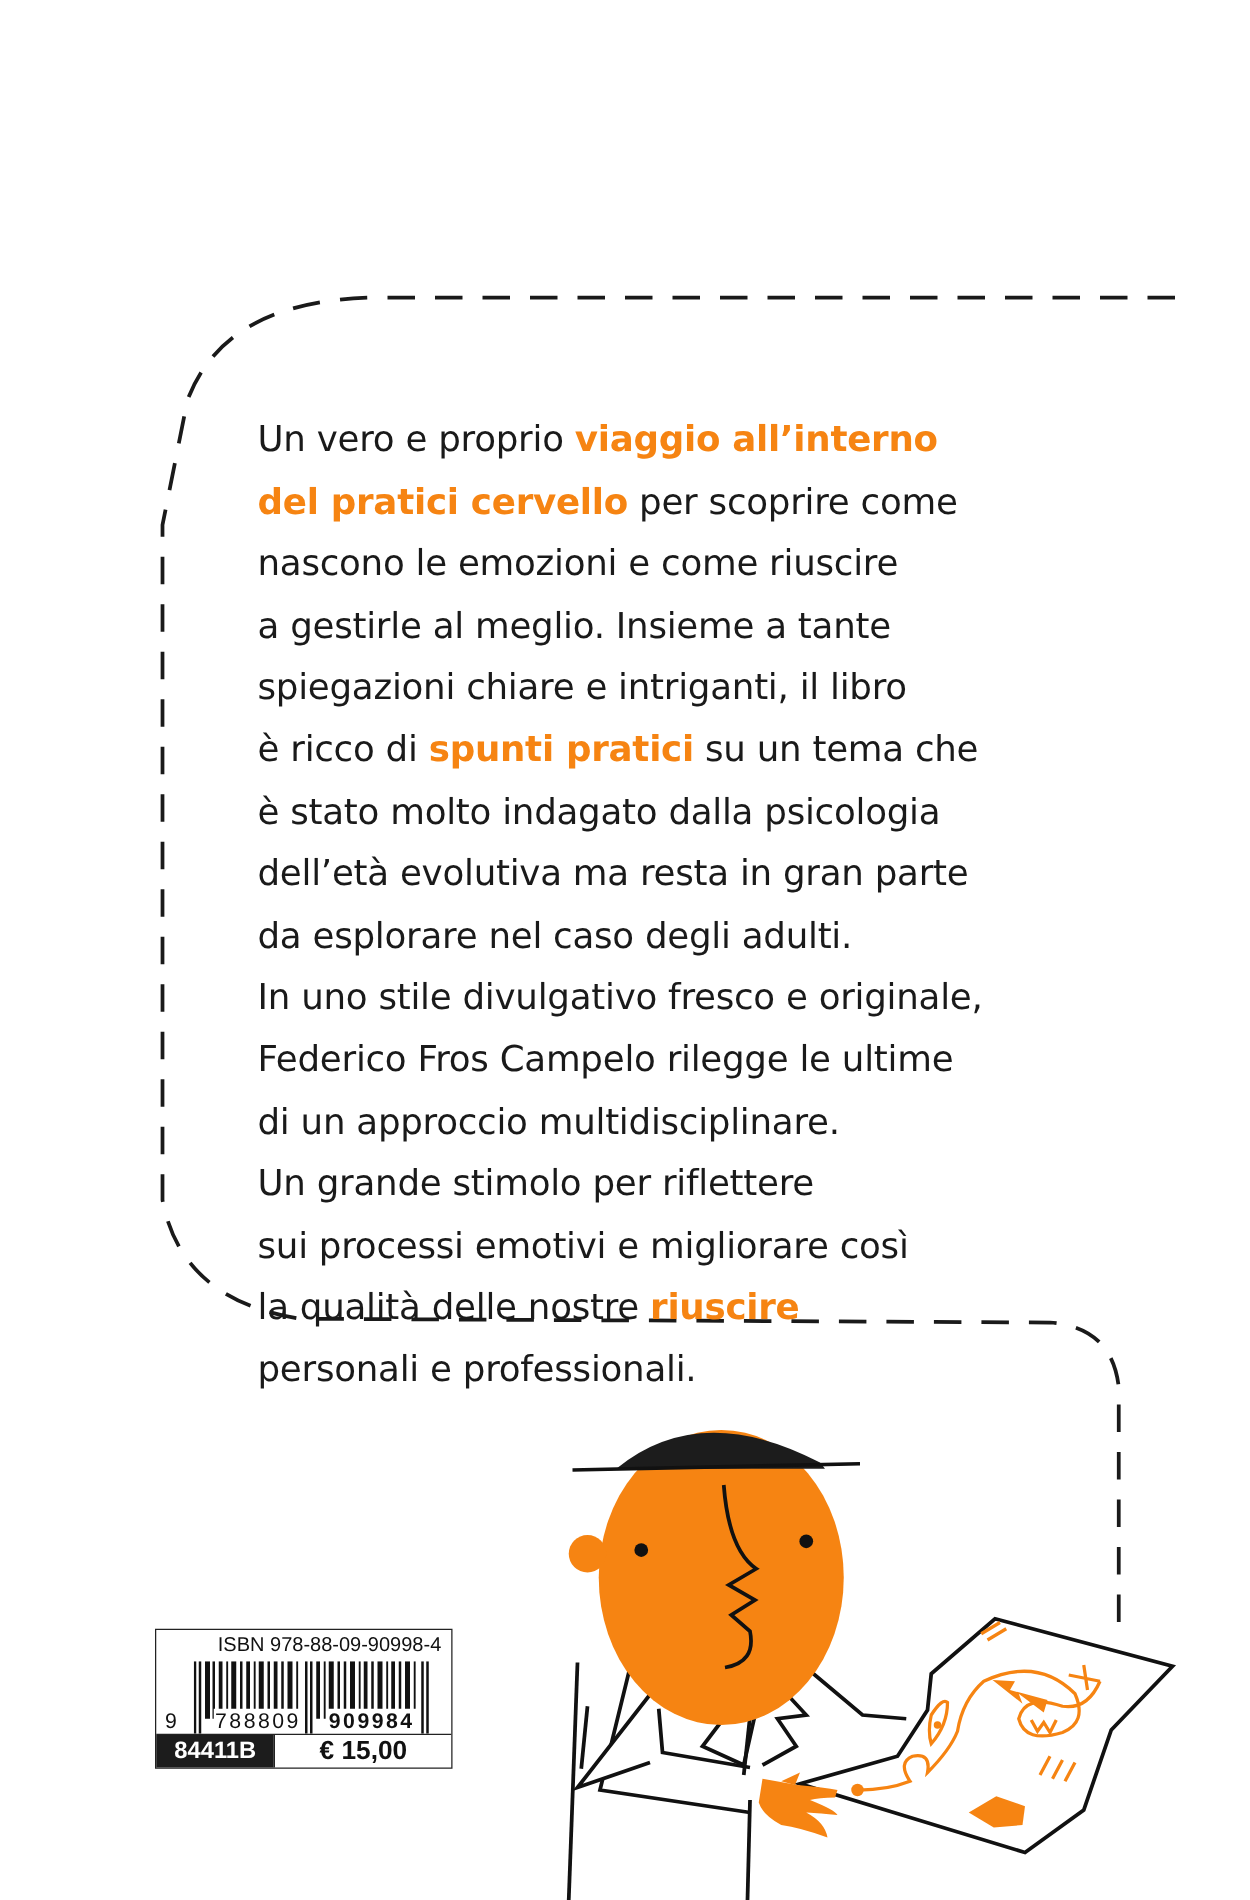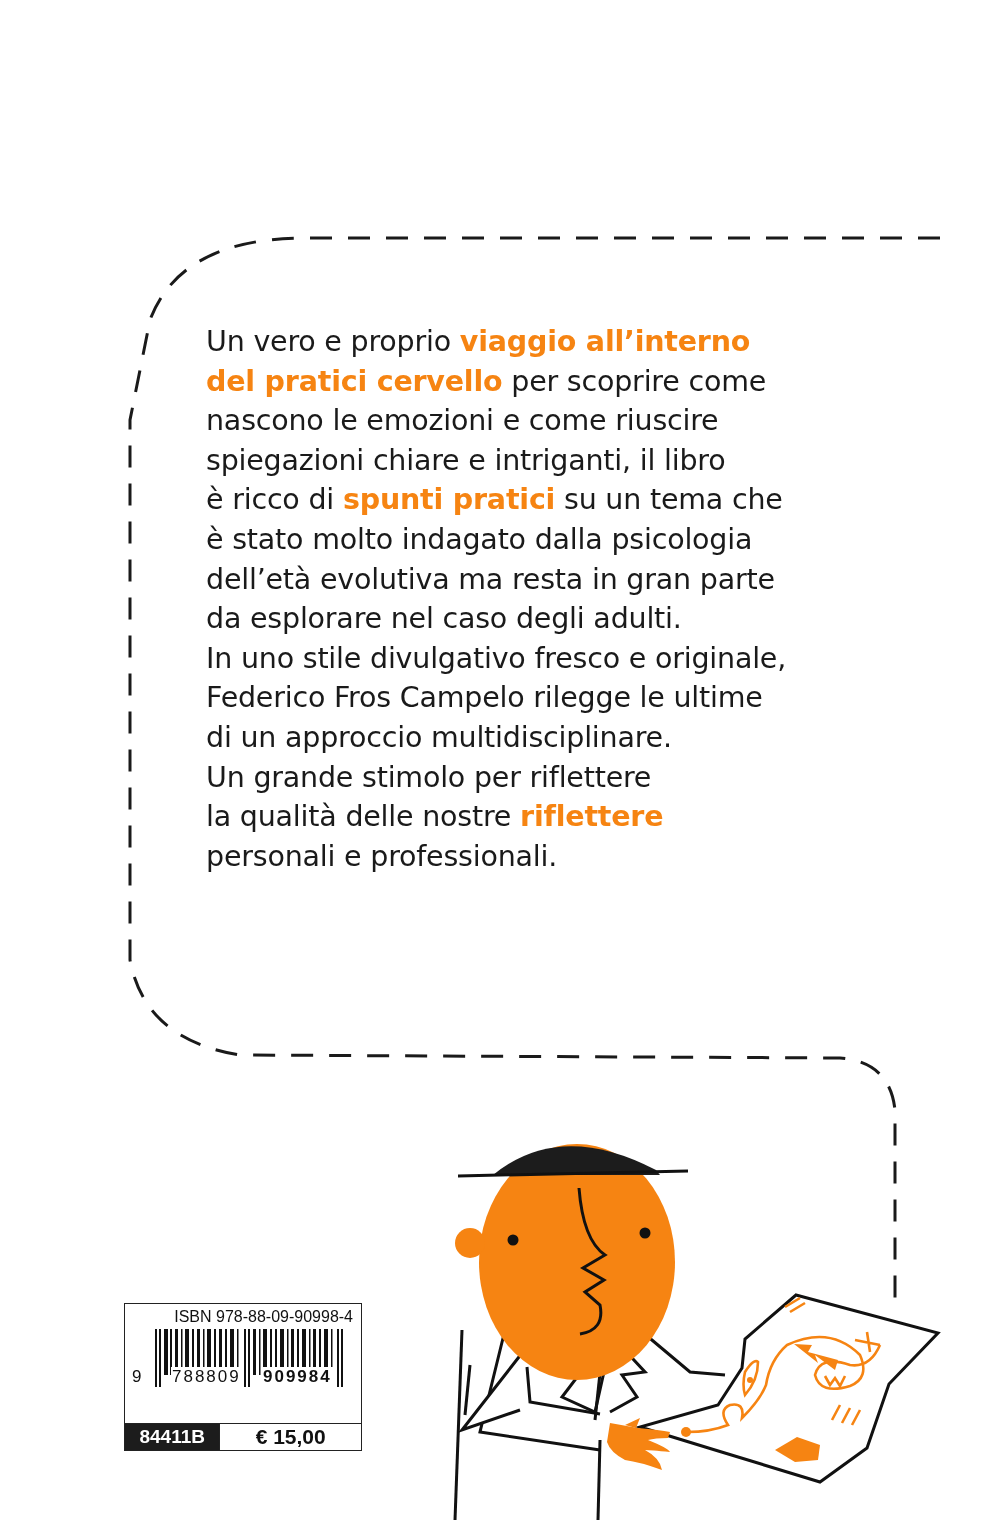--- a/index.html
+++ b/index.html
@@ -3,24 +3,24 @@
 <meta charset="utf-8">
 <style>
   html, body { margin: 0; padding: 0; background: #ffffff; }
   body { width: 1000px; height: 1520px; position: relative; overflow: hidden; font-family: "DejaVu Sans", sans-serif; }
   #decor { position: absolute; left: 0; top: 0; width: 1000px; height: 1520px; }
   .blurb {
     position: absolute; left: 206px; top: 322px; width: 680px;
     font-family: "DejaVu Sans", sans-serif; font-size: 28.5px; line-height: 39.6px;
     color: #1a1a1a; letter-spacing: -0.2px;
   }
-  .blurb .line { display: block; white-space: nowrap; }
+  .blurb .line { display: block; white-space: nowrap; margin-top: 10px; }
   .hl { color: #f68412; font-weight: bold; }
   .barcode-box {
-    position: absolute; left: 124px; top: 1303px; width: 238px; height: 148px;
+    position: absolute; left: 124px; top: 1303px; width: 238px; height: 112px;
     border: 1.5px solid #222; box-sizing: border-box; background: #fff;
     font-family: "Liberation Sans", sans-serif;
   }
   .isbn { position: absolute; left: 0; right: 8px; top: 4px; text-align: right; font-size: 16px; color: #111; }
   .bars { position: absolute; left: 30px; top: 25px; width: 190px; height: 58px; }
   .digits { position: absolute; top: 63px; font-size: 17px; background: #fff; color: #111; letter-spacing: 2px; padding: 0 1px; }
   .d1 { left: 6px; }
   .d2 { left: 46px; }
   .d3 { left: 137px; font-weight: bold; }
   .codebar { position: absolute; left: 0; right: 0; bottom: 0; height: 26px; display: flex; border-top: 1.5px solid #222; }
@@ -82,30 +82,32 @@
   <g fill="#f68412">
     <path d="M 610 1423 L 638 1428 Q 660 1430 670 1432 L 668 1438 Q 655 1438 648 1440 Q 668 1448 670 1452 Q 650 1450 645 1450 Q 660 1458 662 1470 Q 640 1462 625 1460 Q 610 1452 607 1442 Z"></path>
     <path d="M 625 1425 L 640 1418 L 636 1428 Z"></path>
   </g>
 </svg>
 
 <div class="blurb">
   <span class="line"><span>Un vero e proprio </span><span class="hl">viaggio all’interno</span></span>
   <span class="line"><span class="hl">del pratici cervello</span><span> per scoprire come</span></span>
   <span class="line">nascono le emozioni e come riuscire</span>
+  <span class="line">a gestirle al meglio. Insieme a tante</span>
   <span class="line">spiegazioni chiare e intriganti, il libro</span>
   <span class="line"><span>è ricco di </span><span class="hl">spunti pratici</span><span> su un tema che</span></span>
   <span class="line">è stato molto indagato dalla psicologia</span>
   <span class="line">dell’età evolutiva ma resta in gran parte</span>
   <span class="line">da esplorare nel caso degli adulti.</span>
   <span class="line">In uno stile divulgativo fresco e originale,</span>
   <span class="line">Federico Fros Campelo rilegge le ultime</span>
   <span class="line">di un approccio multidisciplinare.</span>
   <span class="line">Un grande stimolo per riflettere</span>
-  <span class="line"><span>la qualità delle nostre </span><span class="hl">riflettere</span></span>
+  <span class="line">sui processi emotivi e migliorare così</span>
+  <span class="line"><span>la qualità delle nostre </span><span class="hl">riuscire</span></span>
   <span class="line">personali e professionali.</span>
 </div>
 
 <div class="barcode-box">
   <div class="isbn">ISBN 978-88-09-90998-4</div>
   <svg class="bars" viewBox="0 0 190 58" preserveAspectRatio="none">
     <g fill="#111">
       <rect x="0" y="0" width="2" height="58"></rect>
         <rect x="4" y="0" width="2" height="58"></rect>
       <rect x="9" y="0" width="4" height="46"></rect>

